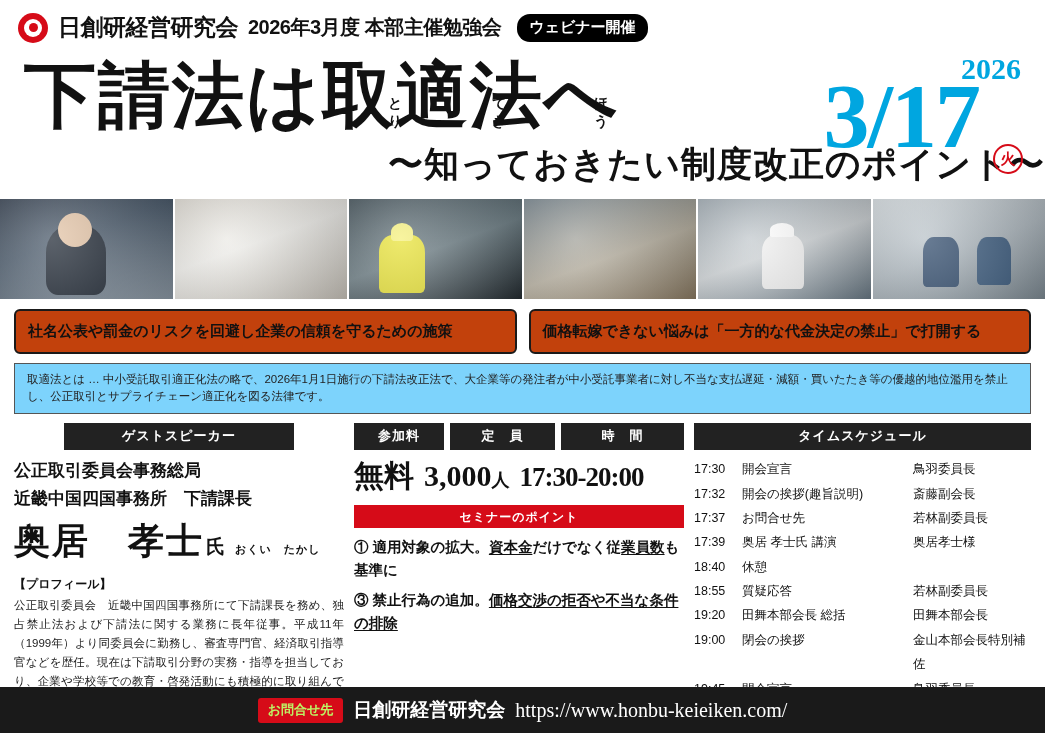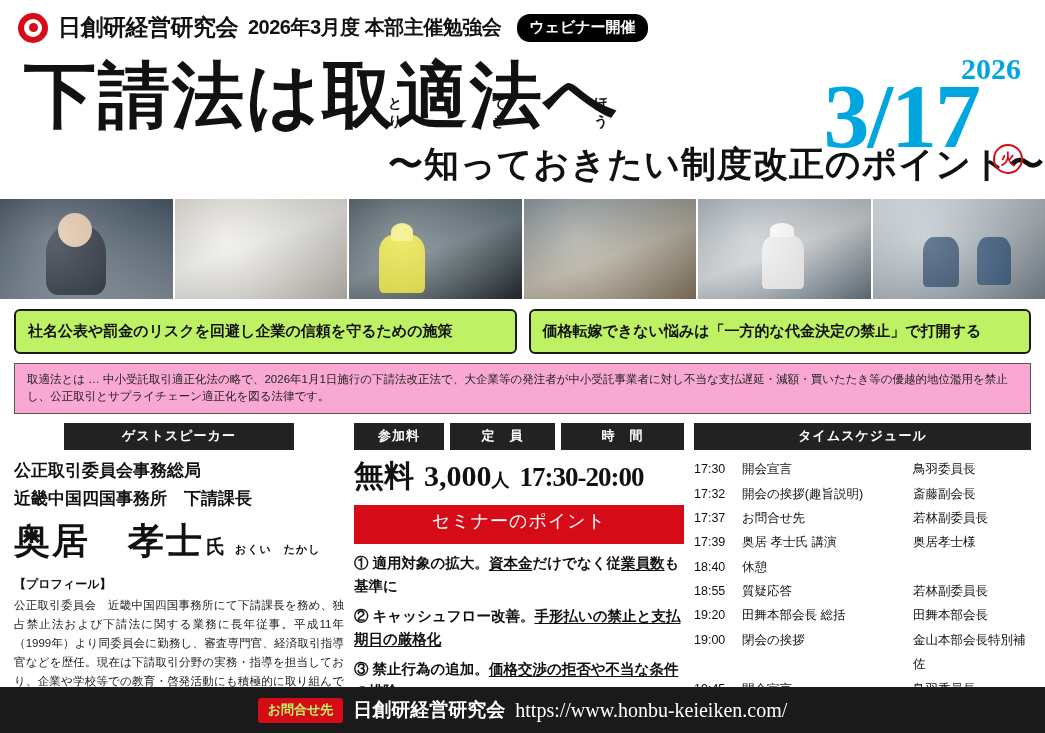--- a/index.html
+++ b/index.html
@@ -103,26 +103,26 @@
   .ph5 .ph-fig { width:42px;height:54px;left:64px;top:36px;background:#f2f2f2; border-radius:30% 30% 10% 10%; }
   .ph5 .ph-fig2 { position:absolute; width:24px;height:14px;border-radius:50% 50% 10% 10%;left:72px;top:24px;background:#ffffff; }
   .ph6 .ph-fig { width:36px;height:50px;left:50px;top:38px;background:#2f4a6b; border-radius:30% 30% 10% 10%; }
   .ph6 .ph-fig2 { position:absolute; width:34px;height:48px;left:104px;top:38px;background:#3a5a7d;border-radius:30% 30% 10% 10%; }
 
   
   .prob-row { display: flex; gap: 12px; padding: 10px 14px 0; }
   .prob-box {
     flex: 1; border: 2px solid #1a1a1a; border-radius: 6px;
     padding: 9px 12px; font-size: 15px; font-weight: bold; line-height: 1.5;
-    color:#111; background:#bef264;
+    color:#111; background:#c2410c;
   }
 
   
   .def-bar {
-    margin: 9px 14px 0; border: 1px solid #555; background:#f9a8d4;
+    margin: 9px 14px 0; border: 1px solid #555; background:#7dd3fc;
     padding: 7px 12px; font-size: 11.5px; line-height: 1.55; color:#222;
   }
 
   
   .cols { display: flex; gap: 10px; padding: 9px 14px 0; }
   .col-l { width: 330px; }
   .col-m { width: 330px; }
   .col-r { flex: 1; }
 
   .hdr-bar {
@@ -154,22 +154,22 @@
   .mid-head-row .hdr-time { flex:1; }
   .mid-values {
     display:flex; align-items: baseline; gap: 10px; margin-top: 6px;
     font-family:"Liberation Serif", serif; font-weight: bold; color:#111;
   }
   .v-free { font-size: 30px; }
   .v-cap { font-size: 30px; }
   .v-cap small { font-size: 18px; }
   .v-time { font-size: 27px; letter-spacing: -1px; }
   .points-title {
-    background:#d60b18; color:#fff; font-size: 18px; font-weight:normal;
-    text-align:center; padding: 4px 0 11px; margin-top: 8px; letter-spacing: 1px;
+    background:#d60b18; color:#fff; font-size: 12px; font-weight:bold;
+    text-align:center; padding: 4px 0 2px; margin-top: 8px; letter-spacing: 1px;
   }
   .point-item {
     font-size: 14.5px; font-weight: bold; color:#111; line-height: 1.55; margin-top: 8px;
   }
   .point-item u { text-decoration: underline; text-underline-offset: 2px; }
 
   
   .sched { margin-top: 7px; }
   .sched-row { display:flex; font-size: 12.5px; color:#111; line-height: 1.95; }
   .s-time { width: 42px; flex:none; }
@@ -272,24 +272,20 @@
         <span class="v-time">17:30-20:00</span>
       </div>
 
       <div class="points-title">セミナーのポイント</div>
 
       <div class="point-item">
         <span>①</span>
         <span>適用対象の拡大。</span><u>資本金</u><span>だけでなく従</span><u>業員数</u><span>も基準に</span>
       </div>
       <div class="point-item">
-        <span>②</span>
-        <span>キャッシュフロー改善。</span><u>手形払いの禁止と支払期日の厳格化</u>
-      </div>
-      <div class="point-item">
         <span>③</span>
         <span>禁止行為の追加。</span><u>価格交渉の拒否や不当な条件の排除</u>
       </div>
     </div>
 
     <div class="col-r">
       <div class="hdr-bar">タイムスケジュール</div>
       <div class="sched">
         <div class="sched-row">
             <span class="s-time">17:30</span>

